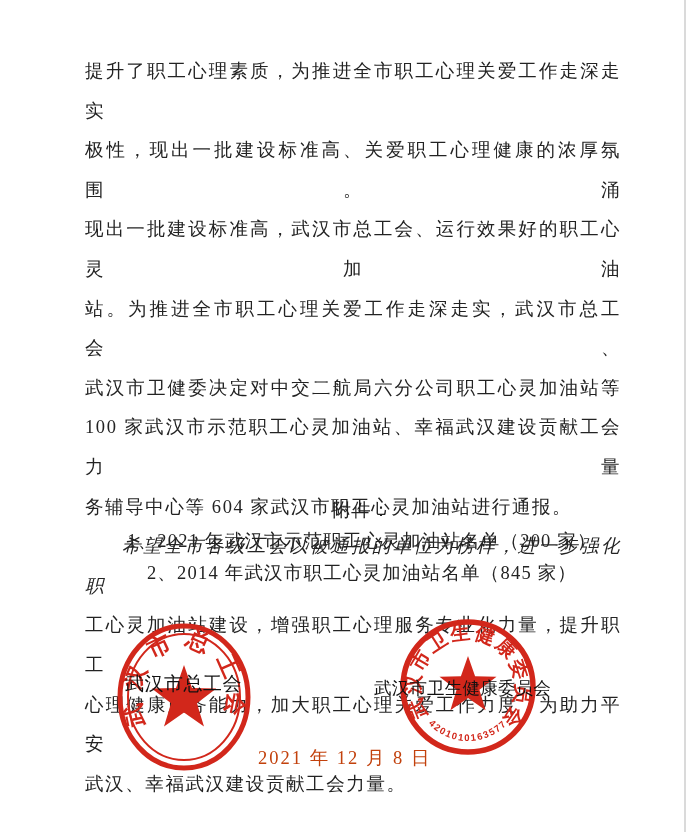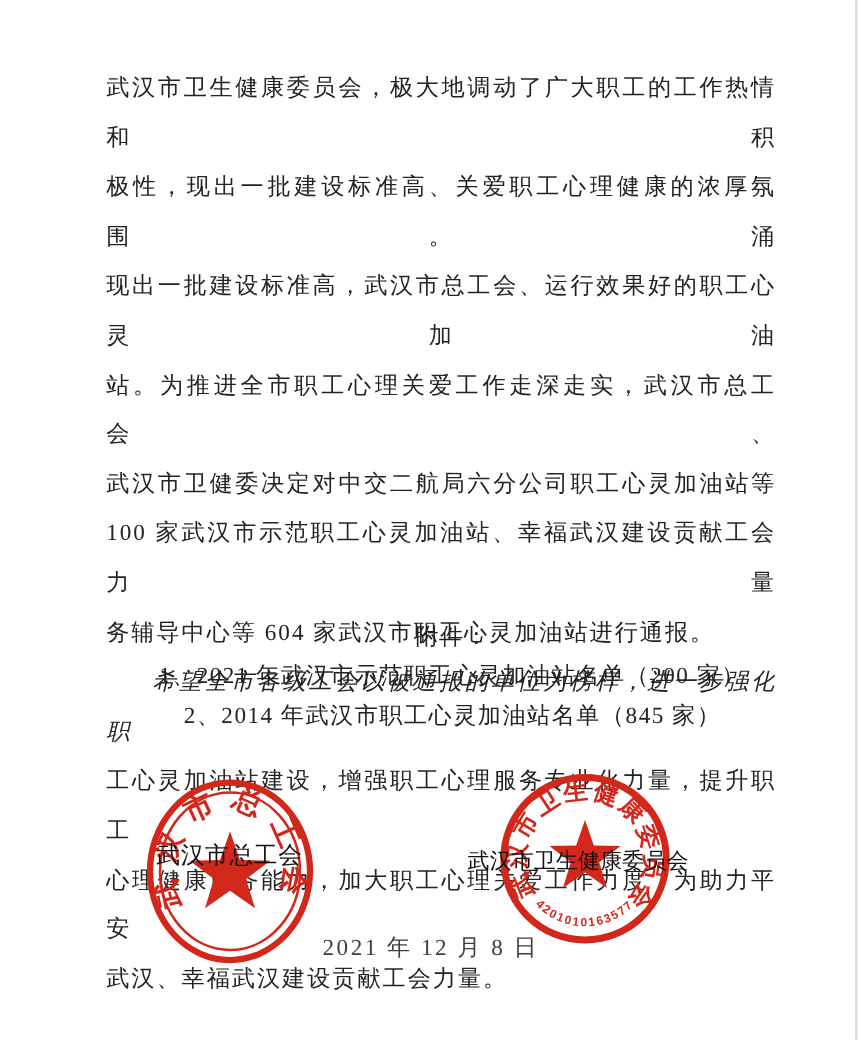--- a/index.html
+++ b/index.html
@@ -52,30 +52,30 @@
   
   .sig{
     position:absolute;
     color:#111111;
     white-space:nowrap;
   }
   #sig-left{ left:125px; top:671px; font-size:19px; letter-spacing:0.5px; }
   #sig-right{ left:374px; top:676px; font-size:17.5px; letter-spacing:0.2px; }
   #date-line{
     position:absolute; left:258px; top:745px;
-    font-size:18.5px; letter-spacing:2px; color:#404040; white-space:nowrap;
+    font-size:18.5px; letter-spacing:2px; color:#c2410c; white-space:nowrap;
   }
 </style>
 </head>
 <body>
 
 <div id="page">
 
   <div id="body-block">
-    <div class="bline">武汉市卫生健康委员会，极大地调动了广大职工的工作热情和积</div>
+    <div class="bline">提升了职工心理素质，为推进全市职工心理关爱工作走深走实</div>
     <div class="bline">极性，现出一批建设标准高、关爱职工心理健康的浓厚氛围。涌</div>
     <div class="bline">现出一批建设标准高，武汉市总工会、运行效果好的职工心灵加油</div>
     <div class="bline">站。为推进全市职工心理关爱工作走深走实，武汉市总工会、</div>
     <div class="bline">武汉市卫健委决定对中交二航局六分公司职工心灵加油站等</div>
     <div class="bline">100 家武汉市示范职工心灵加油站、幸福武汉建设贡献工会力量</div>
     <div class="bline end">务辅导中心等 604 家武汉市职工心灵加油站进行通报。</div>
     <div class="bline indent">希望全市各级工会以被通报的单位为榜样，进一步强化职</div>
     <div class="bline">工心灵加油站建设，增强职工心理服务专业化力量，提升职工</div>
     <div class="bline">心理健康服务能力，加大职工心理关爱工作力度，为助力平安</div>
     <div class="bline end">武汉、幸福武汉建设贡献工会力量。</div>

